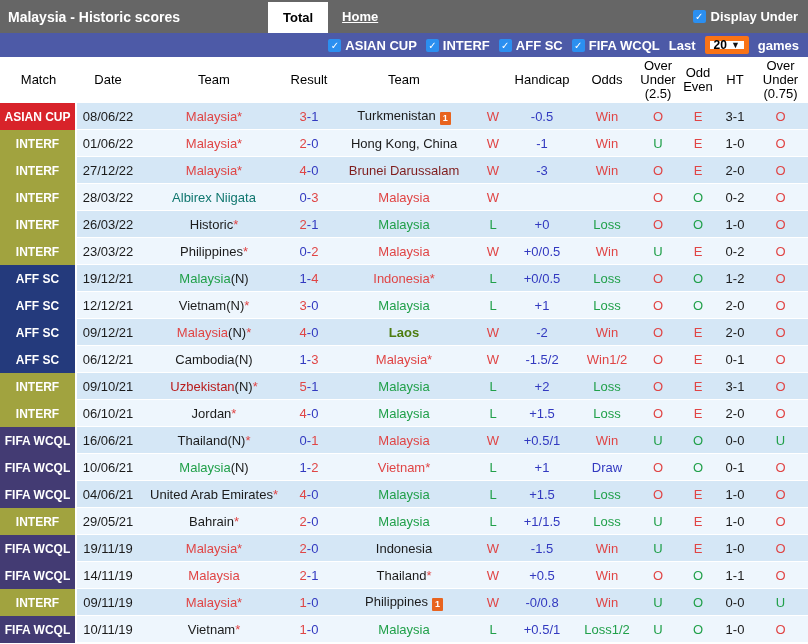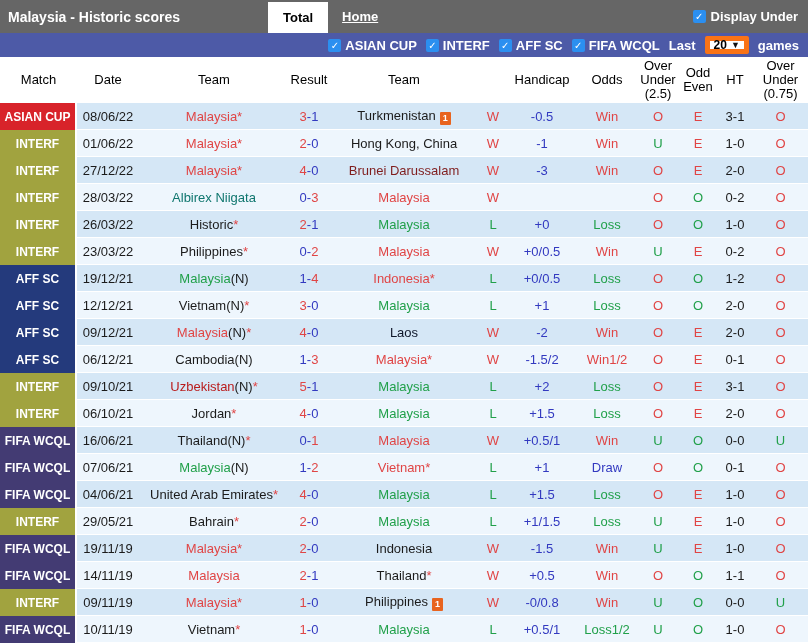--- a/index.html
+++ b/index.html
@@ -251,21 +251,21 @@
     <td style="color: rgb(224, 69, 69);">O</td>
     <td style="color: rgb(33, 160, 74);">O</td>
     <td>2-0</td>
     <td style="color: rgb(224, 69, 69);">O</td>
   </tr>
         <tr>
     <td class="comp" style="background: rgb(36, 58, 124);">AFF SC</td>
     <td>09/12/21</td>
     <td><span style="color: rgb(224, 69, 69);">Malaysia</span><span class="neutral">(N)</span><span class="star">*</span></td>
     <td><span style="color: rgb(224, 69, 69);">4</span><span class="sep">-</span><span style="color: rgb(50, 57, 192);">0</span></td>
-    <td><span style="color: #0f172a;">Laos</span></td>
+    <td><span style="color: #4d7c0f; font-weight: bold;">Laos</span></td>
     <td style="color: rgb(224, 69, 69);">W</td>
     <td class="hcp">-2</td>
     <td style="color: rgb(224, 69, 69);">Win</td>
     <td style="color: rgb(224, 69, 69);">O</td>
     <td style="color: rgb(224, 69, 69);">E</td>
     <td>2-0</td>
     <td style="color: rgb(224, 69, 69);">O</td>
   </tr>
         <tr>
     <td class="comp" style="background: rgb(36, 58, 124);">AFF SC</td>
@@ -318,21 +318,21 @@
     <td style="color: rgb(224, 69, 69);">W</td>
     <td class="hcp">+0.5/1</td>
     <td style="color: rgb(224, 69, 69);">Win</td>
     <td style="color: rgb(33, 160, 74);">U</td>
     <td style="color: rgb(33, 160, 74);">O</td>
     <td>0-0</td>
     <td style="color: rgb(33, 160, 74);">U</td>
   </tr>
         <tr>
     <td class="comp" style="background: rgb(67, 59, 115);">FIFA WCQL</td>
-    <td>07/06/21</td>
+    <td>10/06/21</td>
     <td><span style="color: rgb(33, 160, 74);">Malaysia</span><span class="neutral">(N)</span></td>
     <td><span style="color: rgb(50, 57, 192);">1</span><span class="sep">-</span><span style="color: rgb(224, 69, 69);">2</span></td>
     <td><span style="color: rgb(224, 69, 69);">Vietnam</span><span class="star">*</span></td>
     <td style="color: rgb(33, 160, 74);">L</td>
     <td class="hcp">+1</td>
     <td style="color: rgb(50, 57, 192);">Draw</td>
     <td style="color: rgb(224, 69, 69);">O</td>
     <td style="color: rgb(33, 160, 74);">O</td>
     <td>0-1</td>
     <td style="color: rgb(224, 69, 69);">O</td>

